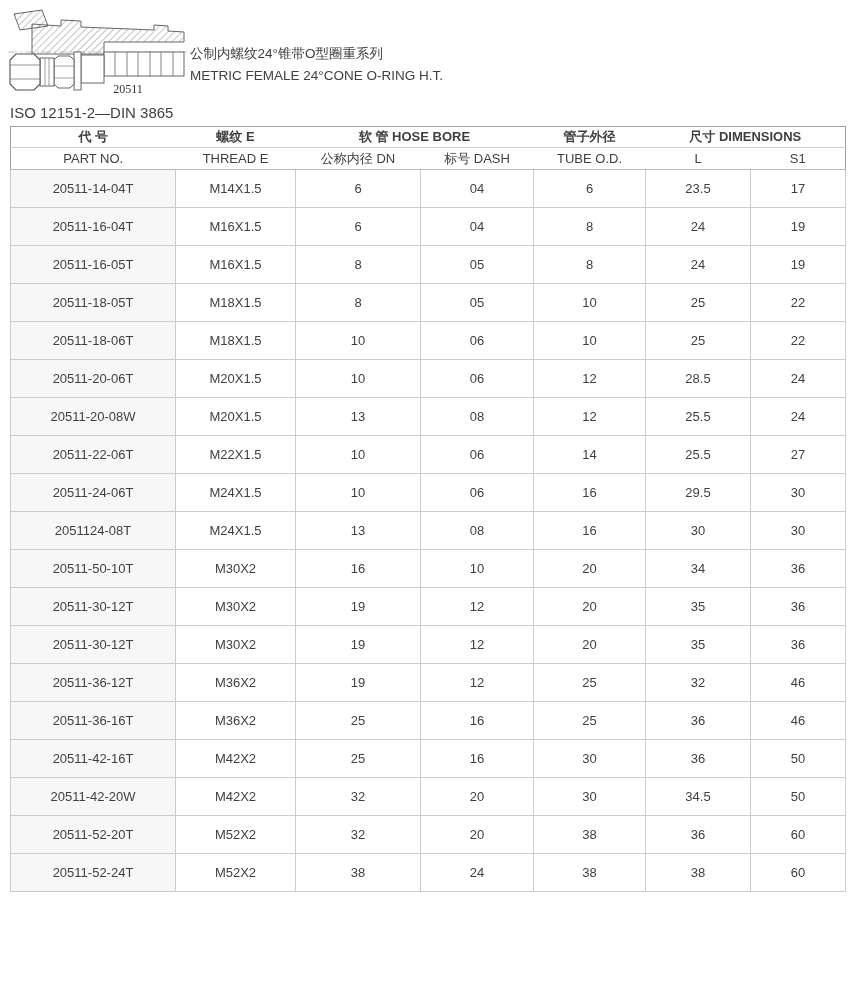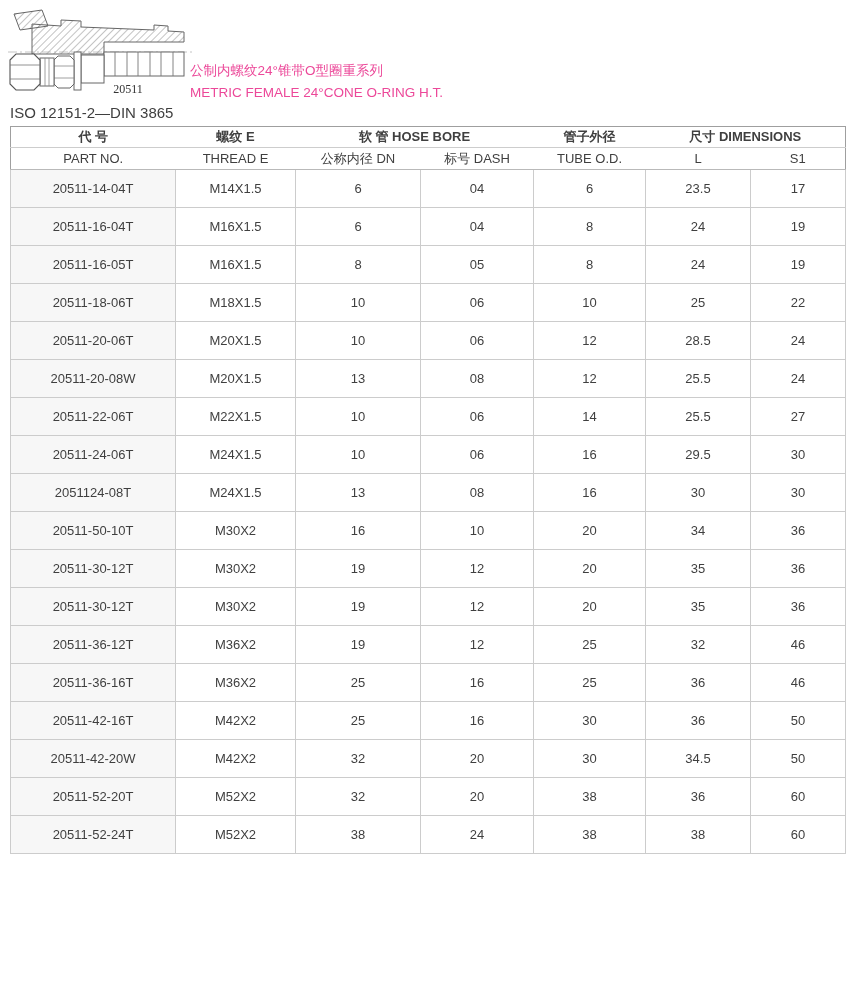--- a/index.html
+++ b/index.html
@@ -3,21 +3,21 @@
 <meta charset="utf-8">
 <style>
   html, body { margin:0; padding:0; }
   body {
     width:856px; height:983px; background:#ffffff; position:relative;
     font-family:"Liberation Sans","DejaVu Sans",sans-serif;
     -webkit-font-smoothing:antialiased;
   }
   .drawing { position:absolute; left:6px; top:2px; width:190px; height:105px; }
   .titles {
-    position:absolute; left:190px; top:60px; color:#ec4899;
+    position:absolute; left:190px; top:43px; color:#404040;
     font-size:13.5px; line-height:22px; white-space:nowrap;
   }
   .iso-line {
     position:absolute; left:10px; top:104px; color:#3f3f3f;
     font-size:15px; white-space:nowrap;
   }
   table.spec {
     position:absolute; left:10px; top:126px; width:835px;
     border-collapse:collapse; table-layout:fixed;
   }
@@ -142,20 +142,29 @@
       <tr>
         <td class="first-col">20511-16-05T</td>
         <td>M16X1.5</td>
         <td>8</td>
         <td>05</td>
         <td>8</td>
         <td>24</td>
         <td>19</td>
       </tr>
       <tr>
+        <td class="first-col">20511-18-05T</td>
+        <td>M18X1.5</td>
+        <td>8</td>
+        <td>05</td>
+        <td>10</td>
+        <td>25</td>
+        <td>22</td>
+      </tr>
+      <tr>
         <td class="first-col">20511-18-06T</td>
         <td>M18X1.5</td>
         <td>10</td>
         <td>06</td>
         <td>10</td>
         <td>25</td>
         <td>22</td>
       </tr>
       <tr>
         <td class="first-col">20511-20-06T</td>

